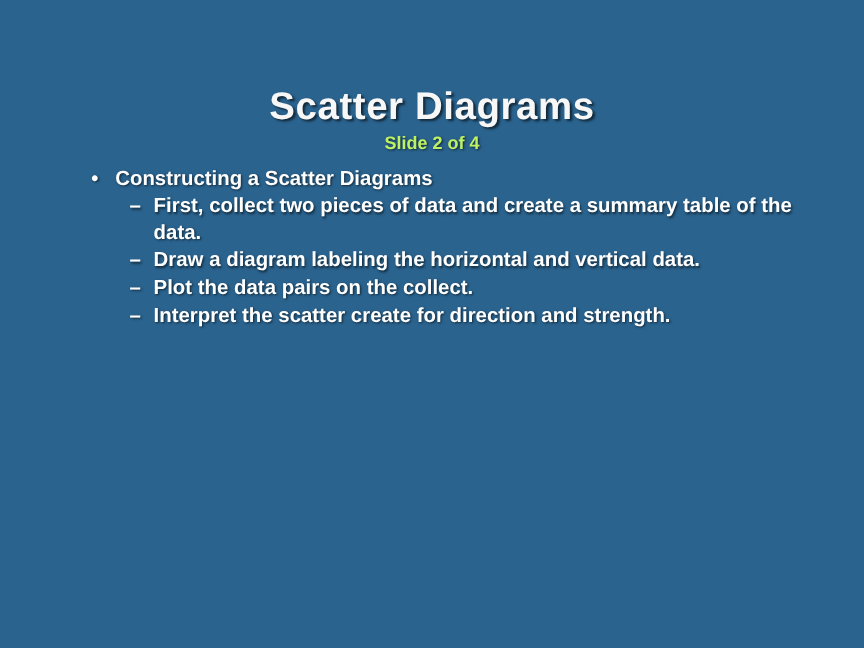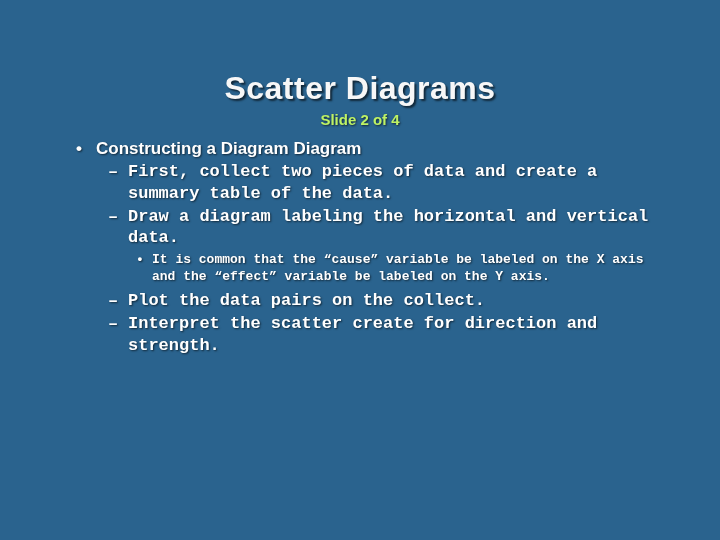--- a/index.html
+++ b/index.html
@@ -59,21 +59,20 @@
     margin-top: 2px;
   }
   ul.level2 > li {
     position: relative;
     padding-left: 24px;
     font-size: 17px;
     font-weight: 700;
     text-shadow: 1px 1px 2px rgba(0,0,0,0.6);
     line-height: 1.25;
     margin-bottom: 2px;
-    font-family: Liberation Mono, monospace;
   }
   ul.level2 > li::before {
     content: "–";
     position: absolute;
     left: 4px;
     top: 0;
   }
   ul.level3 {
     list-style: none;
     margin-left: 4px;
@@ -97,32 +96,27 @@
 </style>
 </head>
 <body>
 
 <div class="slide">
   <h1 class="title">Scatter Diagrams</h1>
   <div class="subtitle">Slide 2 of 4</div>
 
   <ul class="level1">
     <li>
-      <span>Constructing a Diagram Diagram</span>
+      <span>Constructing a Scatter Diagrams</span>
       <ul class="level2">
         <li>
           <span>First, collect two pieces of data and create a summary table of the data.</span>
         </li>
         <li>
           <span>Draw a diagram labeling the horizontal and vertical data.</span>
-          <ul class="level3">
-            <li>
-              <span>It is common that the “cause” variable be labeled on the X axis and the “effect” variable be labeled on the Y axis.</span>
-            </li>
-          </ul>
         </li>
         <li>
           <span>Plot the data pairs on the collect.</span>
         </li>
         <li>
           <span>Interpret the scatter create for direction and strength.</span>
         </li>
       </ul>
     </li>
   </ul>

